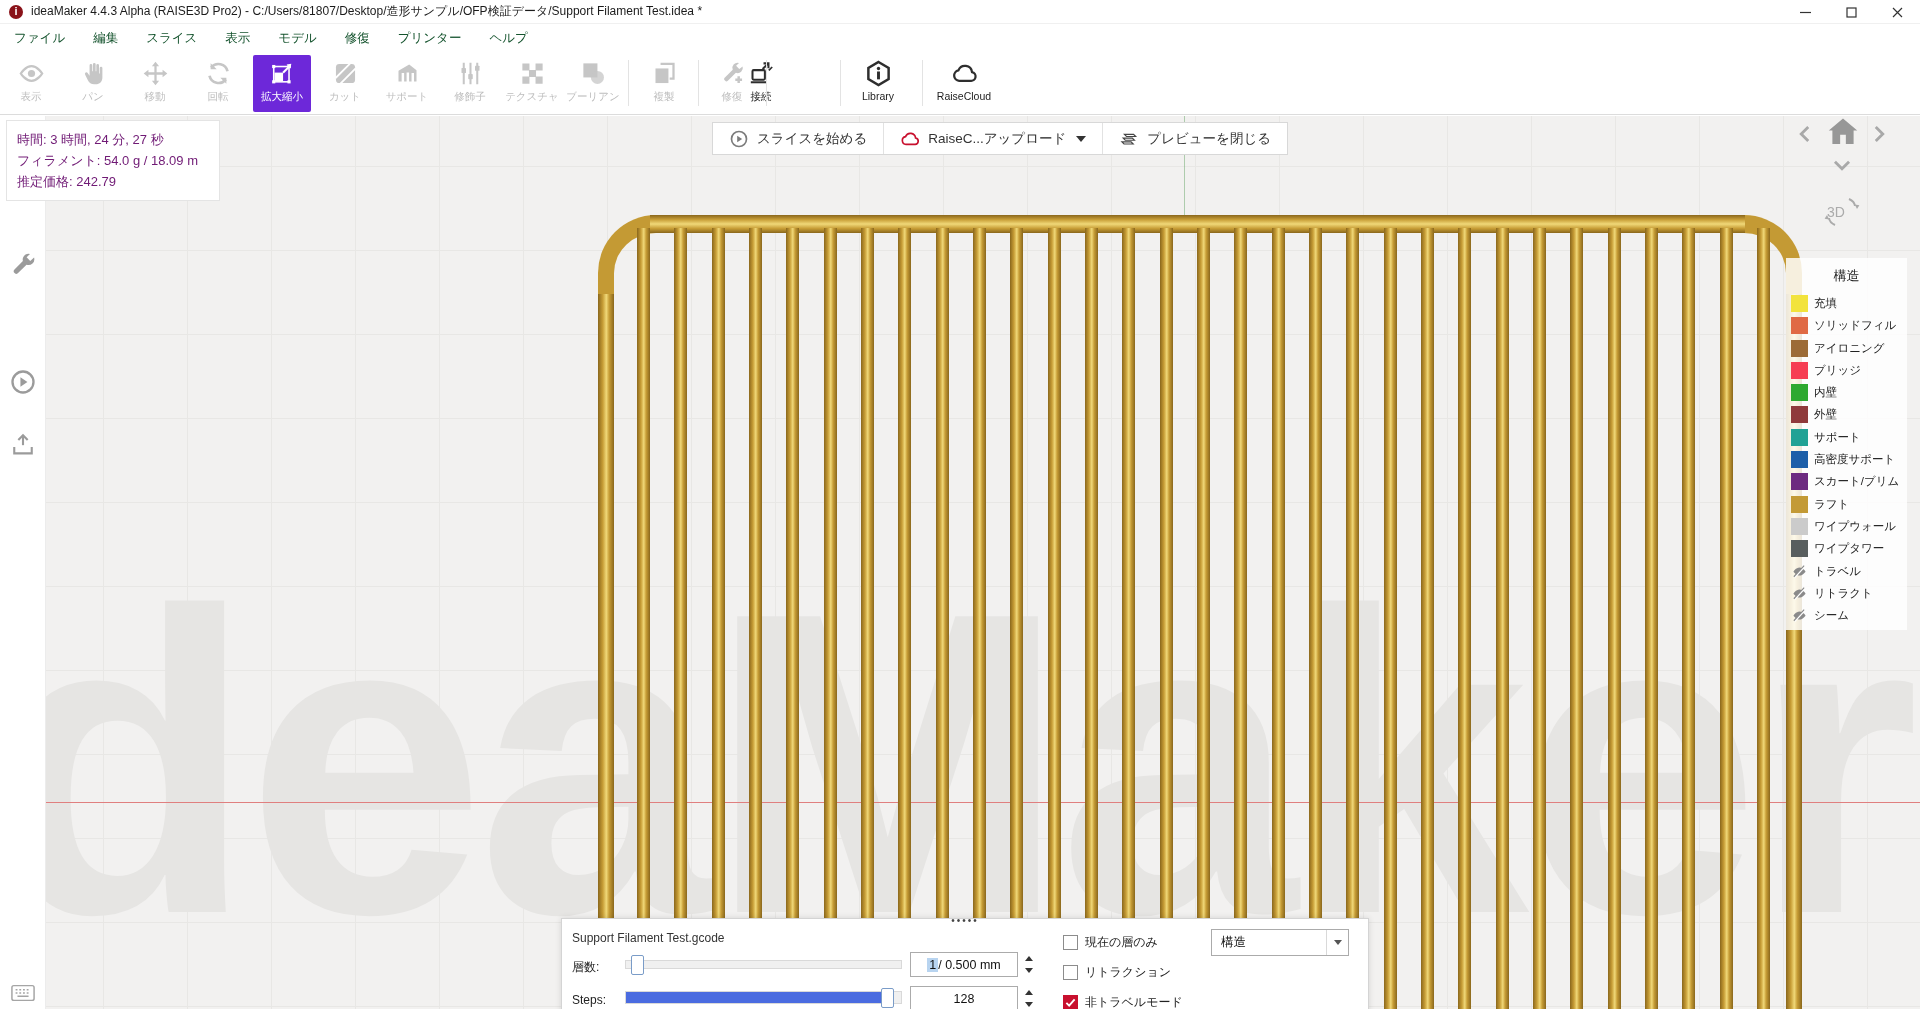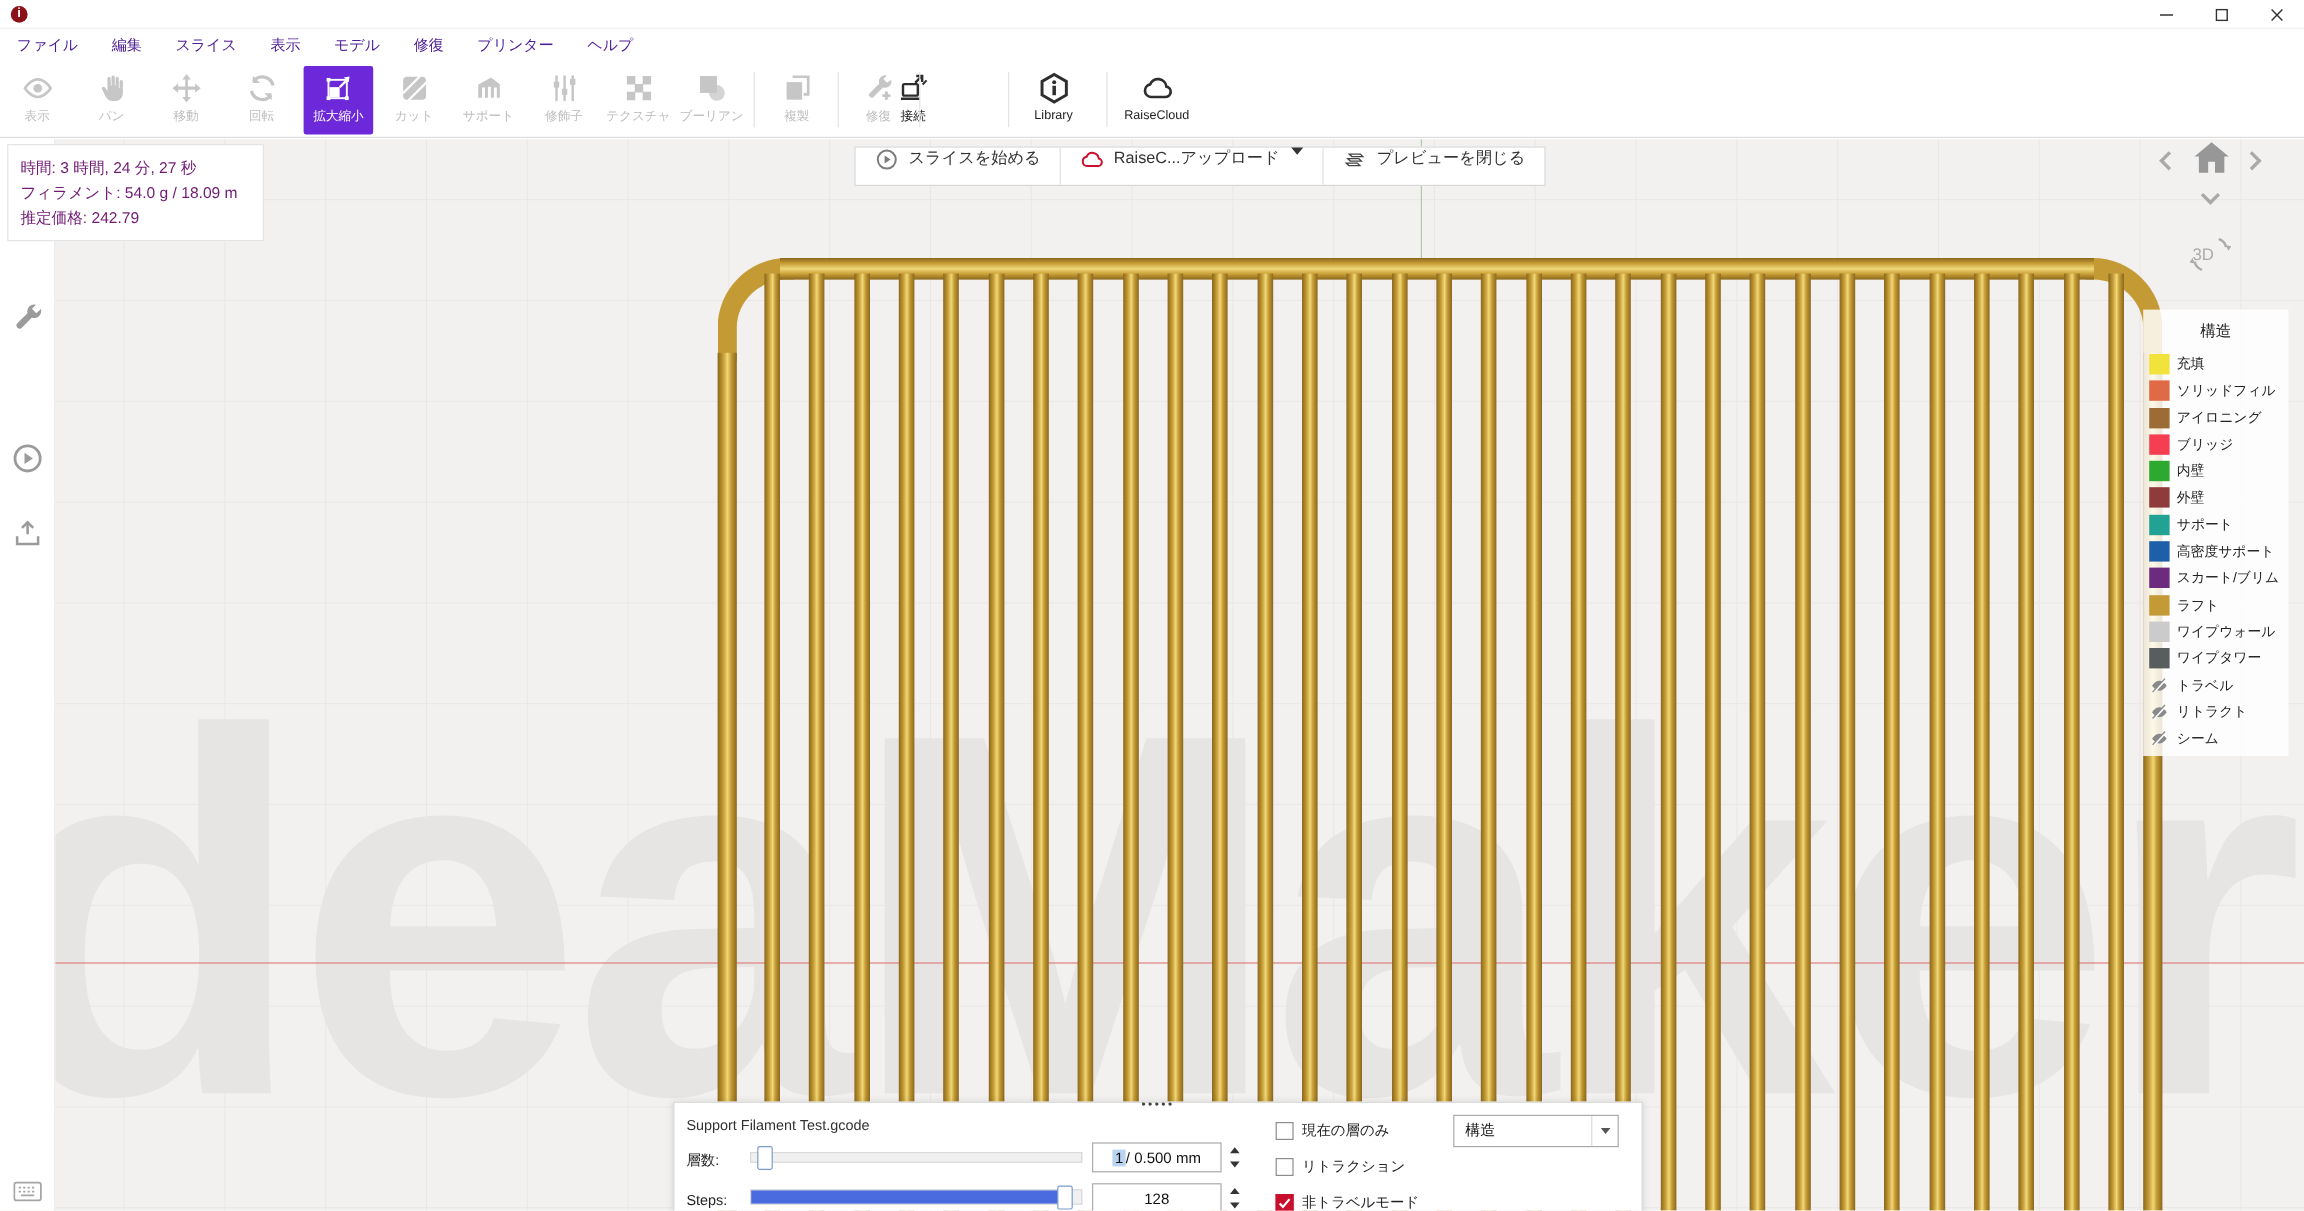--- a/index.html
+++ b/index.html
@@ -14,21 +14,21 @@
     margin-left:9px;font-size:11px;font-weight:bold;display:flex;align-items:center;
     justify-content:center;line-height:1}
   .title-text{margin-left:8px;font-size:12px;color:#1B1B1B;white-space:nowrap}
   .win-controls{position:absolute;right:0;top:0;height:24px;display:flex}
   .win-btn{width:46px;height:24px;display:flex;align-items:center;justify-content:center;color:#333}
   .win-btn svg{width:11px;height:11px}
 
   
   .menubar{position:absolute;left:0;top:24px;width:1920px;height:28px;background:#FFF;
     display:flex;align-items:center;z-index:59}
-  .menu-item{font-size:12.5px;color:#4c1d95;padding:5px 14px;cursor:default}
+  .menu-item{font-size:12.5px;color:#14532d;padding:5px 14px;cursor:default}
   .menu-item:first-child{margin-left:0px}
 
   
   .toolbar{position:absolute;left:0;top:52px;width:1920px;height:63px;background:#FFF;
     border-bottom:1px solid #DCDCDC;z-index:58}
   .tb-item{position:absolute;top:3px;height:57px;display:flex;flex-direction:column;
     align-items:center;justify-content:flex-start;border-radius:2px}
   .tb-item .tb-ic{width:30px;height:30px;margin-top:3px;display:flex;align-items:center;justify-content:center}
   .tb-item .tb-ic svg{width:27px;height:27px}
   .tb-item .tb-label{font-size:10.5px;margin-top:2px;white-space:nowrap}
@@ -65,21 +65,21 @@
     border-top:18px solid #C49A34;border-right:16px solid #C49A34;border-top-right-radius:58px}
 
   
   .infobox{position:absolute;left:6px;top:120px;width:214px;background:#FFF;
     border:1px solid #E4E4E4;padding:8px 10px;z-index:40}
   .infobox div{font-size:13px;color:#701a75;line-height:21px;white-space:nowrap}
 
   
   .actionbar{position:absolute;left:712px;top:122px;height:33px;display:flex;background:#FFF;
     border:1px solid #D8D8D8;z-index:40}
-  .ab-btn{display:flex;padding:0 16px;font-size:13.5px;color:#333;
+  .ab-btn{display:flex;align-items:center;padding:0 16px;font-size:13.5px;color:#333;
     border-right:1px solid #E2E2E2;white-space:nowrap;cursor:pointer}
   .ab-btn:last-child{border-right:none}
   .ab-btn .ab-ic{width:20px;height:20px;margin-right:8px;display:flex;align-items:center;justify-content:center}
   .ab-btn .ab-ic svg{width:20px;height:20px}
   .caret-down{width:0;height:0;border-left:5px solid transparent;border-right:5px solid transparent;
     border-top:6px solid #333;margin-left:10px}
 
   
   .sidebar{position:absolute;left:0;top:116px;width:46px;height:893px;background:#FFF;
     border-right:1px solid #ECECEC;z-index:30}
@@ -138,20 +138,21 @@
   .dropdown .dd-caret{width:22px;height:100%;border-left:1px solid #D9D9D9;
     display:flex;align-items:center;justify-content:center}
 </style>
 </head>
 <body>
 
 <div id="app">
 
   <div class="titlebar">
     <div class="app-logo">i</div>
+    <div class="title-text">ideaMaker 4.4.3 Alpha (RAISE3D Pro2) - C:/Users/81807/Desktop/造形サンプル/OFP検証データ/Support Filament Test.idea *</div>
     <div class="win-controls">
       <div class="win-btn">
         <svg viewBox="0 0 11 11">
             <path d="M0 5.5h11" stroke="#333" stroke-width="1.2"></path>
           </svg>
       </div>
       <div class="win-btn">
         <svg viewBox="0 0 11 11">
             <rect x="1" y="1" width="9" height="9" fill="none" stroke="#333" stroke-width="1.2"></rect>
           </svg>

